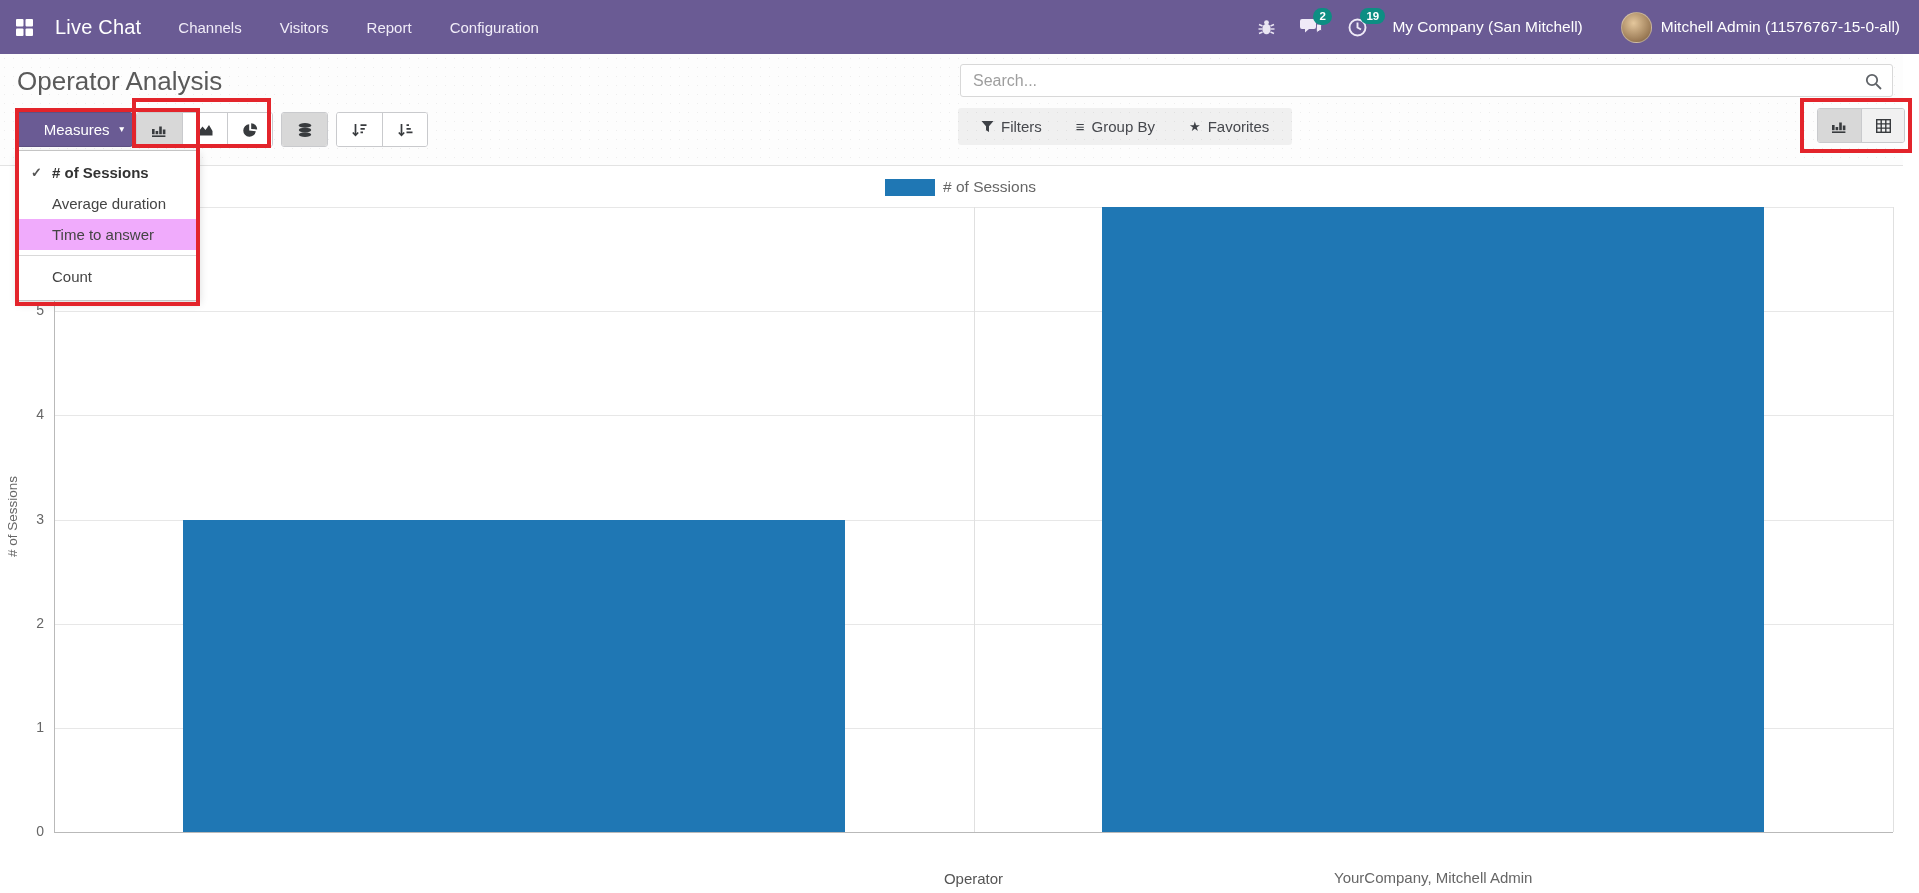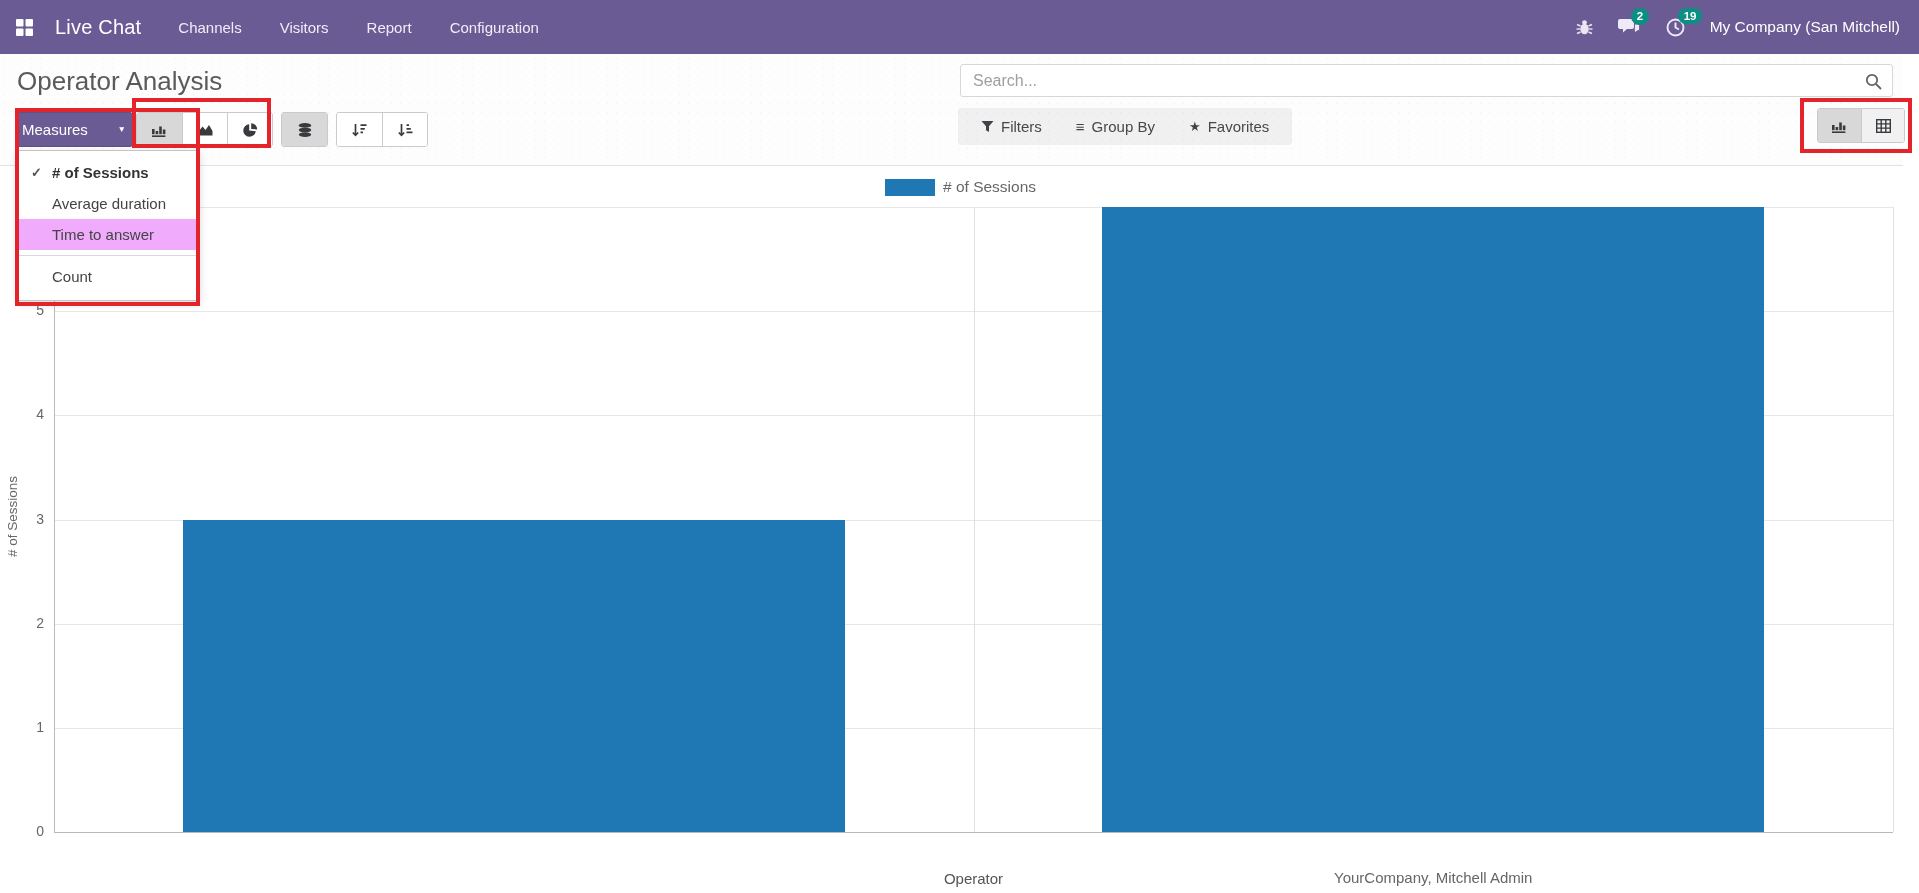--- a/index.html
+++ b/index.html
@@ -38,21 +38,21 @@
     background:#fdfdfd;
     background-image:radial-gradient(#ededed 0.9px, transparent 0.9px);
     background-size:9px 9px;
     border-bottom:1px solid #e3e3e3;
   }
   .page-title { position:absolute; left:17px; top:12px; font-size:26px; color:#5a5a5a; }
 
   .btn-measures {
     position:absolute; left:15px; top:58px; width:118px; height:35px;
     background:#6a5b94; color:#fff; border:1px solid #5e5184; border-radius:3px;
-    font-size:15px; display:flex; align-items:center; justify-content:space-between; gap:8px;
+    font-size:15px; display:flex; align-items:center; justify-content:flex-end; gap:8px;
     cursor:pointer; font-family:inherit;
   }
   .caret { font-size:8.5px; line-height:1; }
 
   .btn-group { position:absolute; top:58px; display:flex; border:1px solid #c9cacd; border-radius:3px; overflow:hidden; background:#fff; }
   .tbtn {
     width:45px; height:33px; background:#fff; border:none; border-left:1px solid #c9cacd;
     display:flex; align-items:center; justify-content:center; cursor:pointer; padding:0;
   }
   .tbtn:first-child { border-left:none; }
@@ -166,20 +166,24 @@
       <span class="nav-badge">2</span>
     </span>
     <span class="nav-iconbtn">
       <svg width="21" height="21" viewBox="0 0 21 21" fill="none" stroke="#efeaf7" stroke-width="1.9">
           <circle cx="10.5" cy="10.5" r="8"></circle>
           <path d="M10.5,5.5 V10.5 L14,12.5"></path>
         </svg>
       <span class="nav-badge">19</span>
     </span>
     <span>My Company (San Mitchell)</span>
+    <span class="nav-user">
+      <span class="avatar"></span>
+      <span>Mitchell Admin (11576767-15-0-all)</span>
+    </span>
   </div>
 </div>
 
 <div class="control-panel">
   <div class="page-title">Operator Analysis</div>
 
   <button class="btn-measures">
     <span>Measures</span>
     <span class="caret">▼</span>
   </button>

